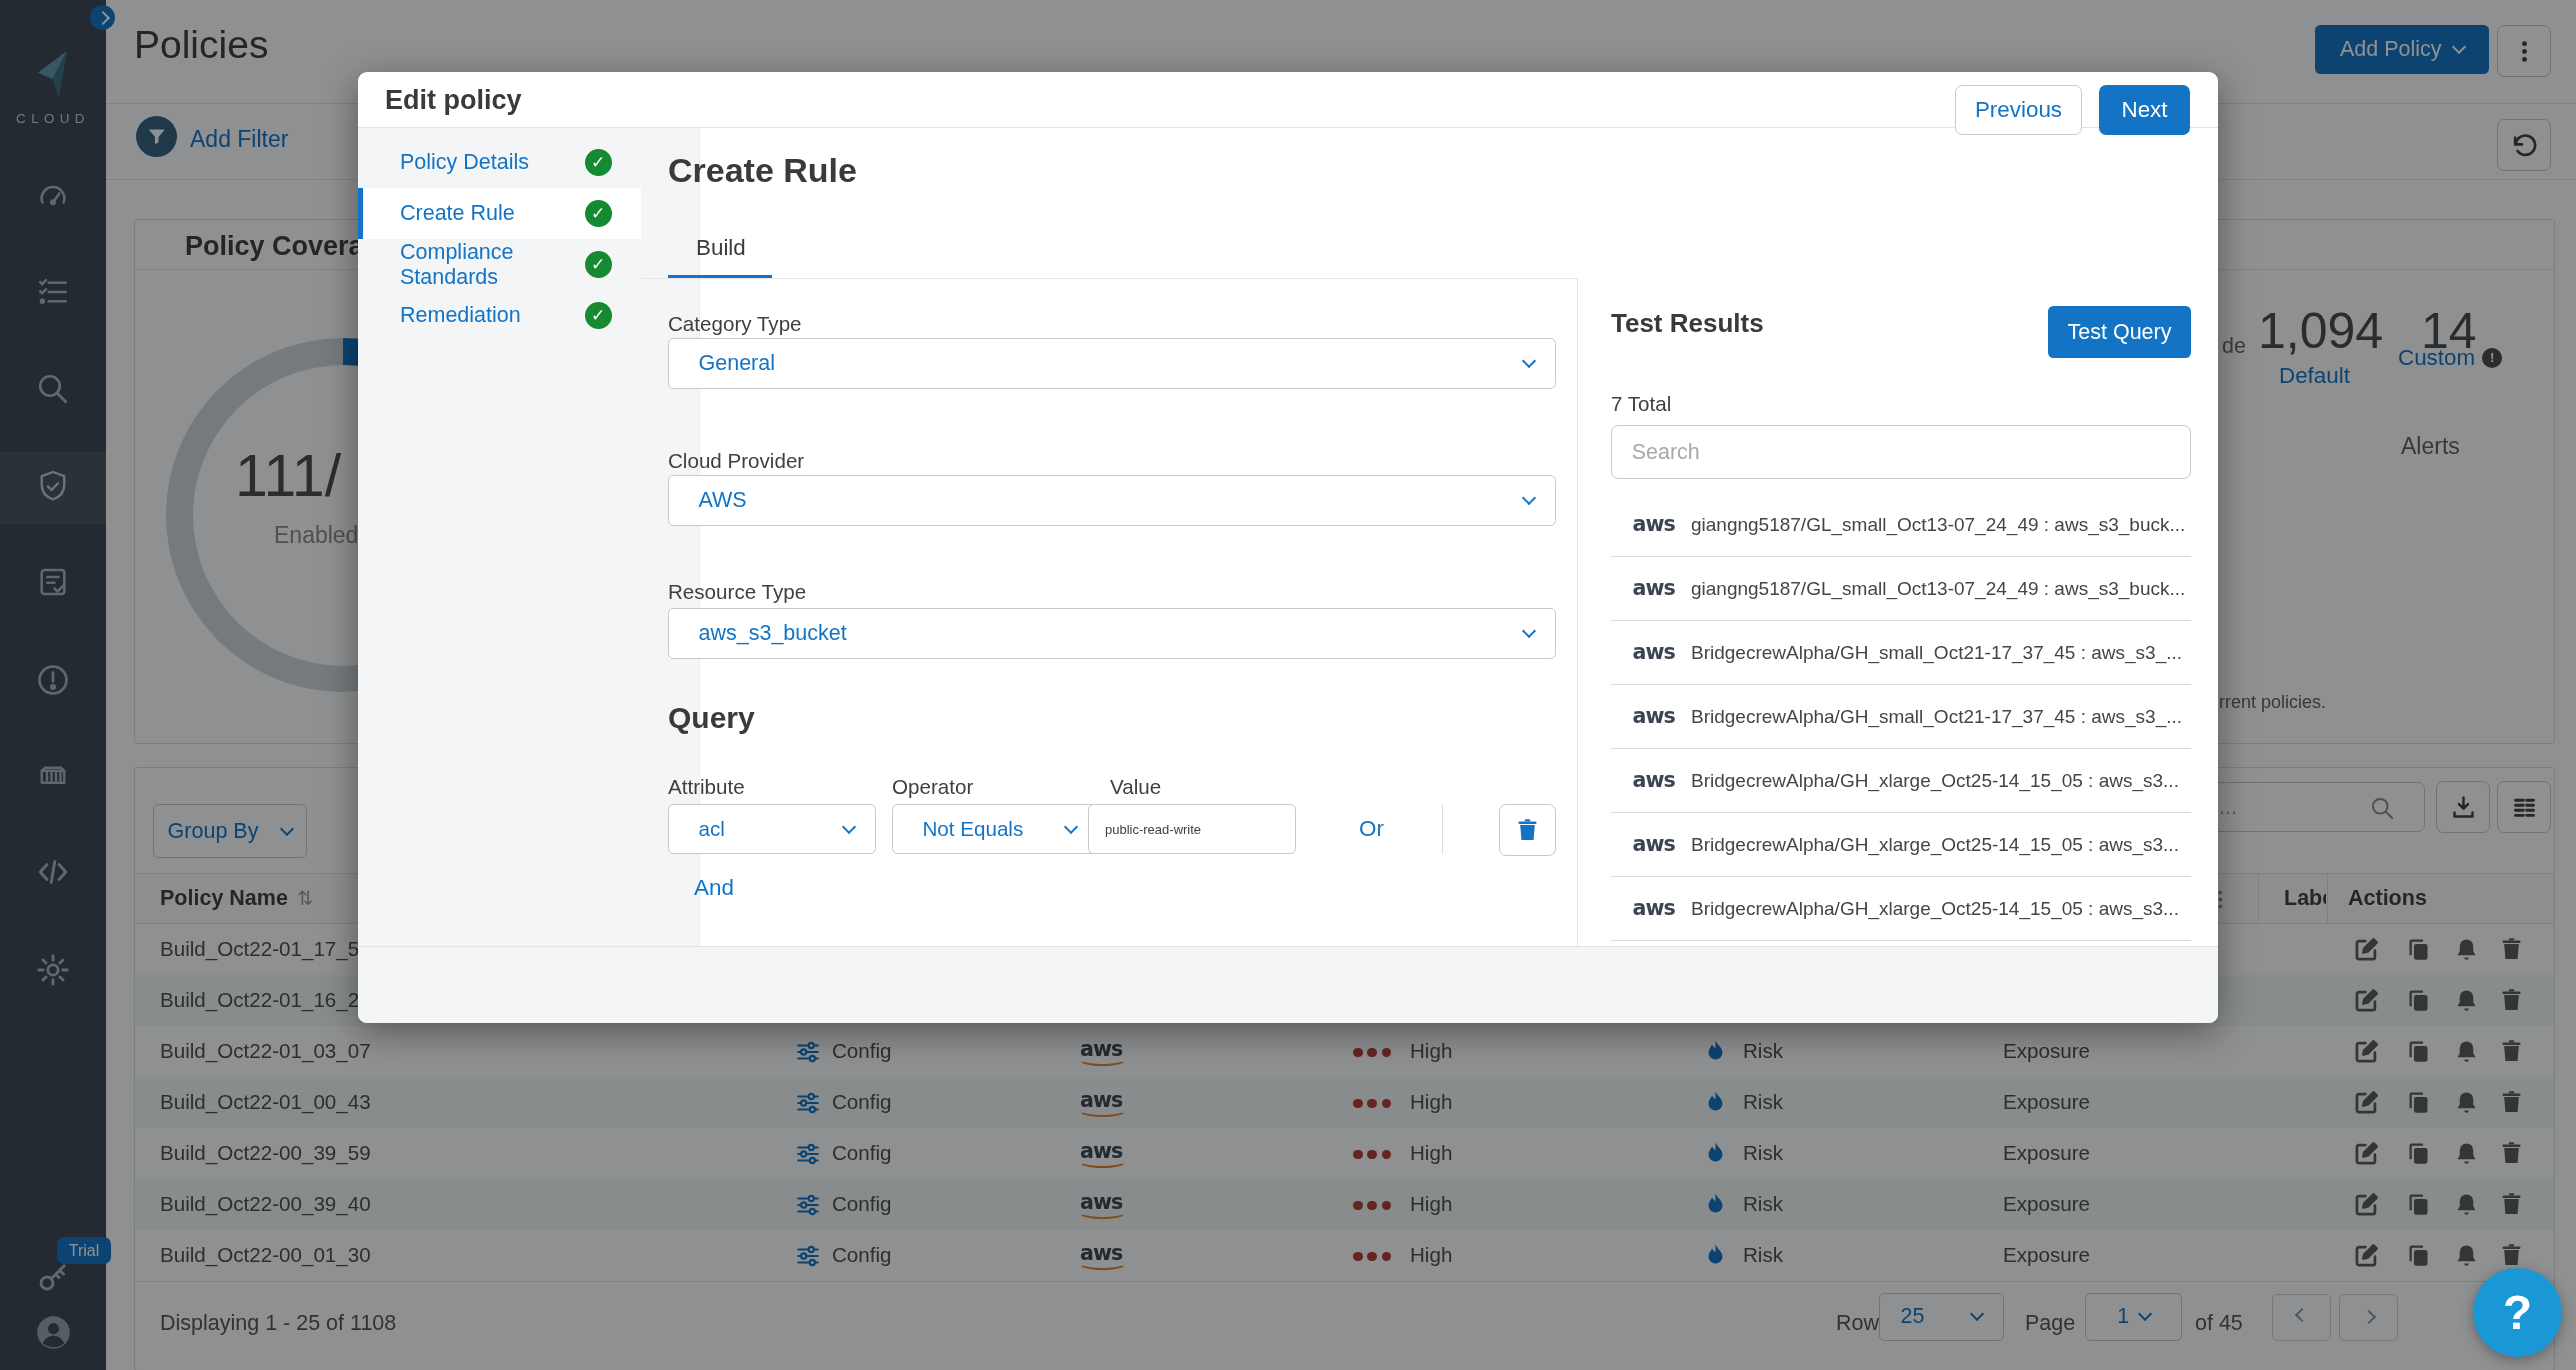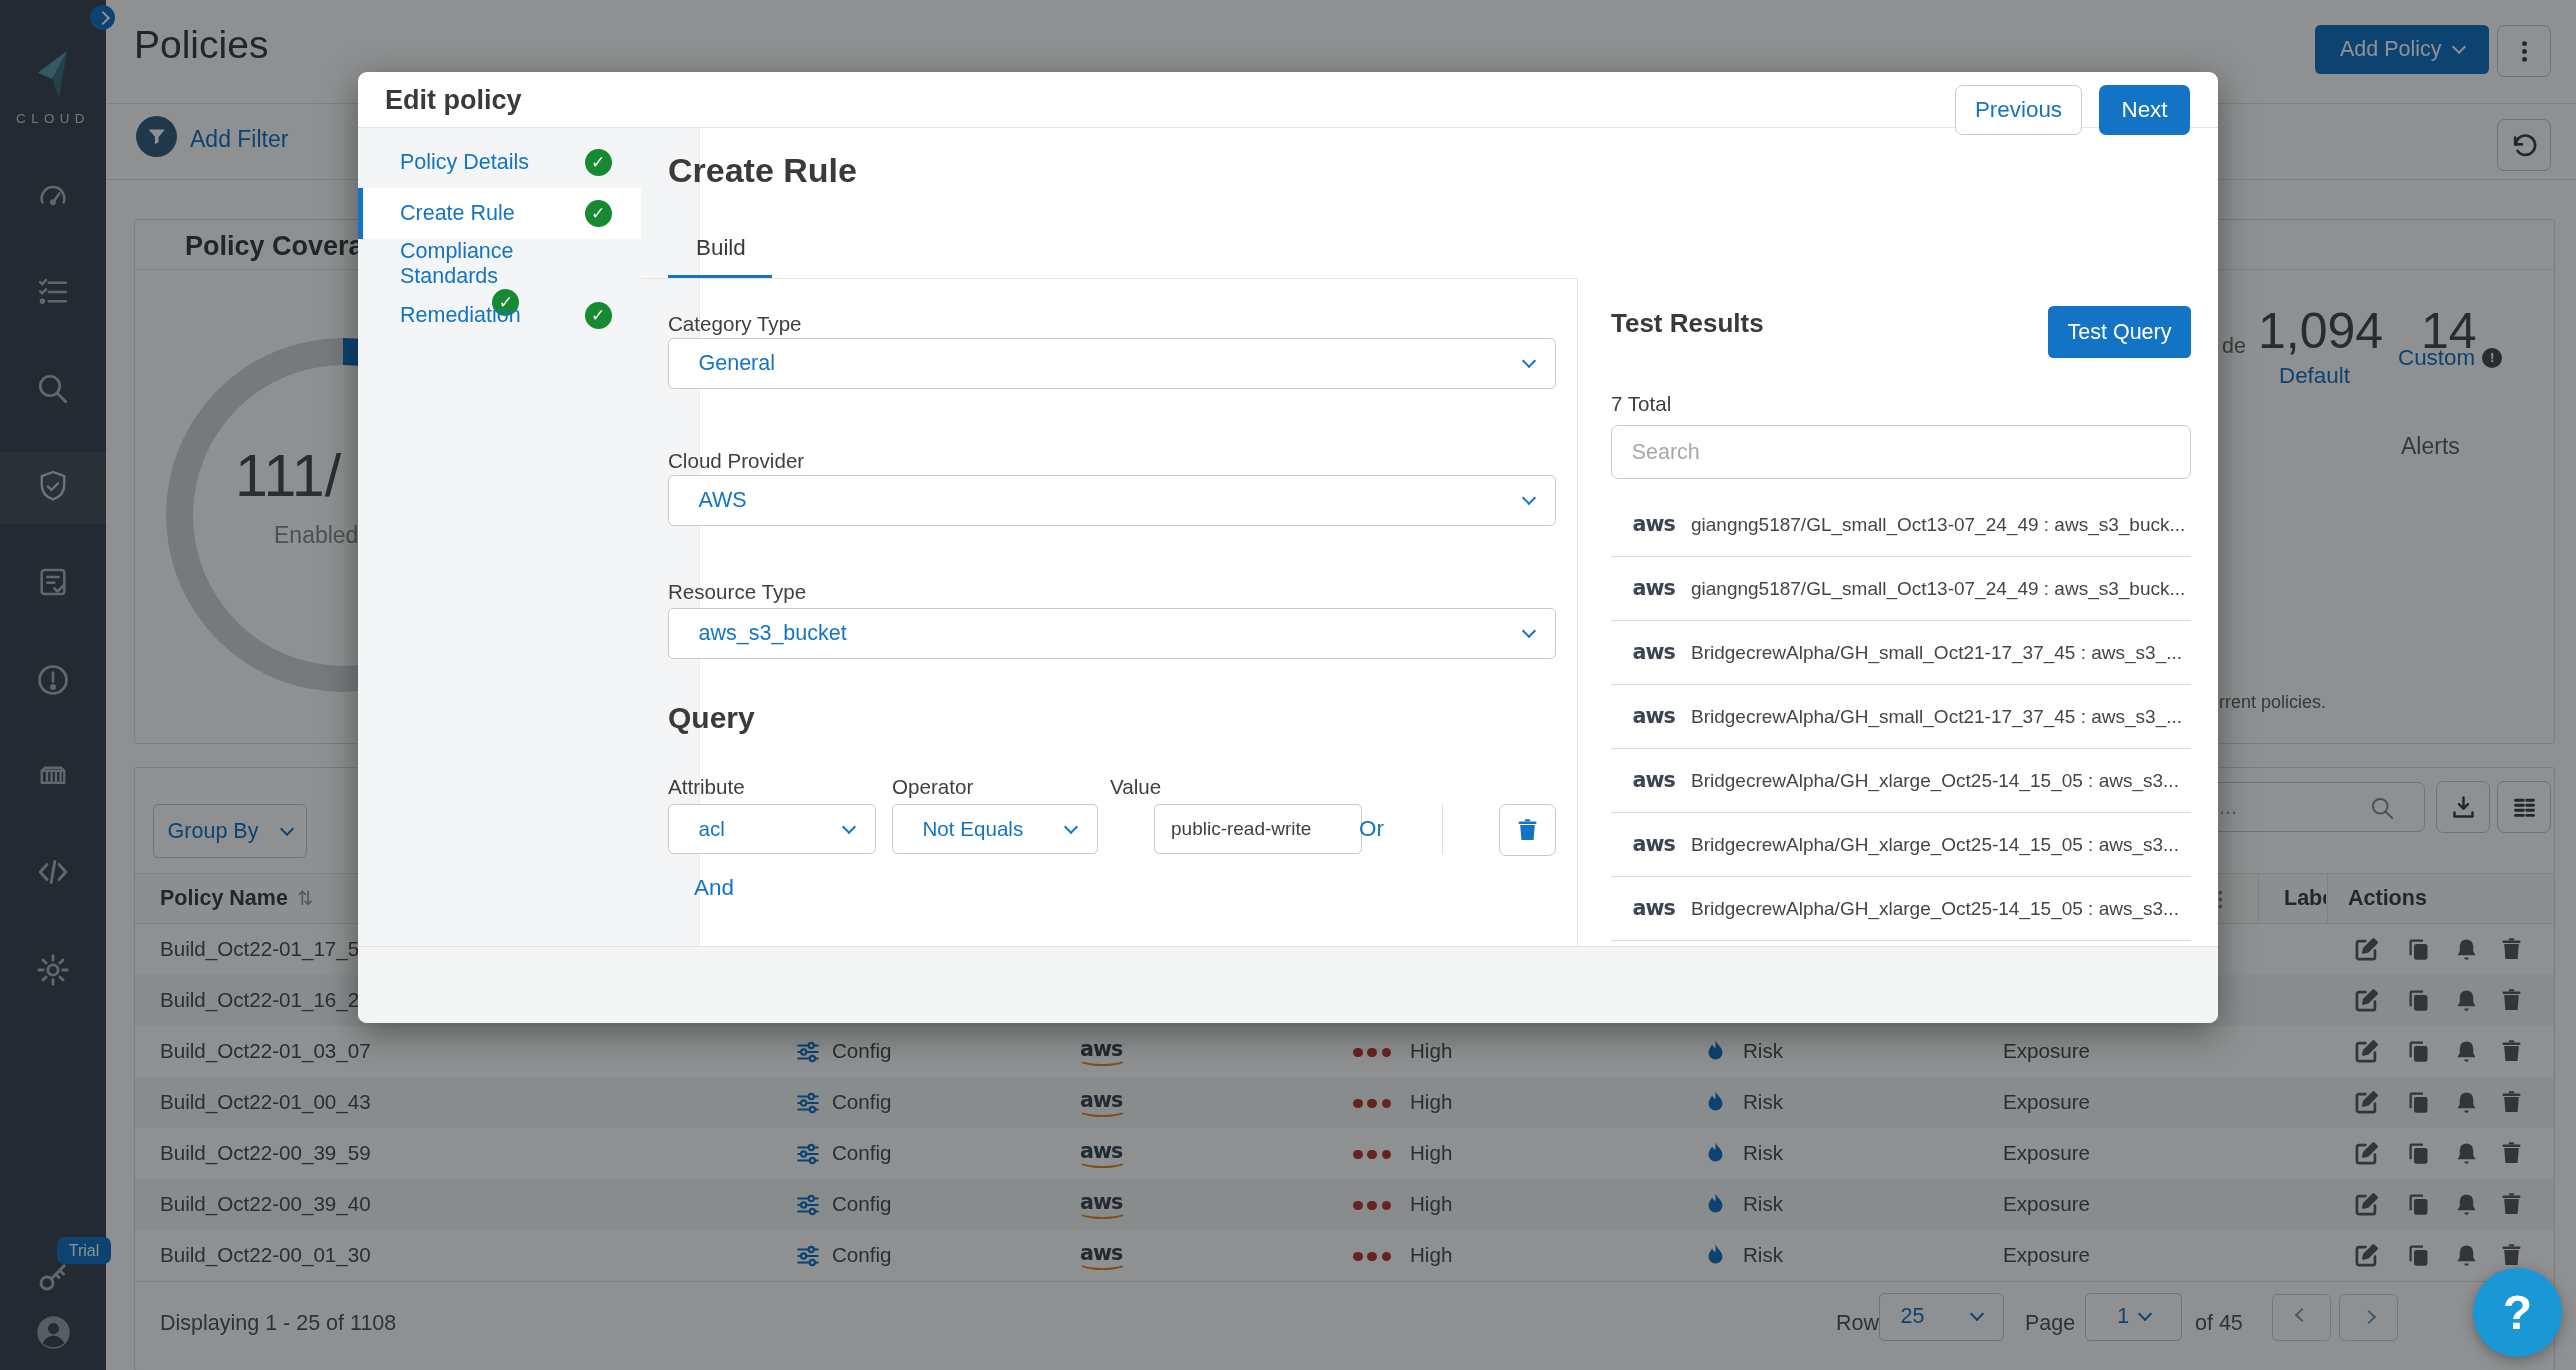--- a/index.html
+++ b/index.html
@@ -95,21 +95,21 @@
   .m-tab{left:338px;top:163px;font-size:22.4px;color:#3a3a3a;}
   .m-tab-underline{left:310px;top:203px;width:104px;height:3.6px;background:#1374c5;}
   .m-tab-line{left:283px;top:206px;width:936px;height:0.9px;background:#e6e6e6;}
   .m-vdiv{left:1219px;top:206px;width:0.9px;height:668px;background:#e6e6e6;}
   .f-label{font-size:20.6px;color:#3f3f3f;}
   .sel{height:51px;border:0.9px solid #c8c8c8;border-radius:5.4px;display:flex;align-items:center;justify-content:space-between;padding:0 21.5px 0 29.5px;box-sizing:border-box;font-size:21.5px;color:#1374c5;background:#fff;}
   .q-head{left:310px;top:617px;font-size:30px;font-weight:600;color:#3a3a3a;margin-top:12px;}
   .or-and{font-size:22.4px;color:#1374c5;}
   .q-vline{left:1084px;top:732px;width:0.9px;height:50px;background:#ddd;}
   .trash-btn{left:1141px;top:732px;width:55px;height:50px;border:0.9px solid #c8c8c8;border-radius:7.2px;display:flex;align-items:center;justify-content:center;color:#1374c5;background:#fff;}
-  .val-input{left:796px;top:732px;width:208px;height:50px;border:0.9px solid #c8c8c8;border-radius:5.4px;font-size:19px;padding:0 16px;box-sizing:border-box;color:#3f3f3f;font-family:"Liberation Sans",sans-serif;}
+  .val-input{left:730px;top:732px;width:208px;height:50px;border:0.9px solid #c8c8c8;border-radius:5.4px;font-size:13px;padding:0 16px;box-sizing:border-box;color:#3f3f3f;font-family:"Liberation Sans",sans-serif;}
   .t-title{left:1253px;top:236px;font-size:26px;font-weight:600;color:#3a3a3a;}
   .t-btn{left:1690px;top:234px;width:143px;height:52px;font-size:21.5px;}
   .t-total{left:1253px;top:320px;font-size:20.6px;color:#3f3f3f;}
   .t-search{left:1253px;top:353px;width:580px;height:54px;border:0.9px solid #c9c9c9;border-radius:7.2px;font-size:21.5px;padding:0 19.7px;box-sizing:border-box;font-family:"Liberation Sans",sans-serif;color:#444;}
   .t-search::placeholder{color:#a8a8a8;}
   .t-list{left:1253px;top:421px;width:580px;}
   .t-row{position:relative;height:64px;border-bottom:0.9px solid #d9d9d9;display:flex;align-items:center;gap:16px;padding-left:21.5px;box-sizing:border-box;}
   .t-row span{font-size:19px;color:#454545;white-space:nowrap;overflow:hidden;}
   .m-footer{left:0;top:874px;width:1860px;height:77px;background:#f4f5f5;border-top:0.9px solid #e2e2e2;box-sizing:border-box;}
   .prev-btn{left:1597px;top:13.4px;width:127px;height:50px;background:#fff;border:0.9px solid #c9c9c9;border-radius:7.2px;color:#1374c5;font-size:22.4px;display:flex;align-items:center;justify-content:center;}
@@ -697,21 +697,21 @@
 
     <nav class="abs steps">
       <div class="abs step" style="top:9px;">
         <span>Policy Details</span>
           <span class="check">✓</span>
       </div>
       <div class="abs step active" style="top:60px;">
         <span>Create Rule</span>
           <span class="check">✓</span>
       </div>
-      <div class="abs step" style="top:111px;flex-direction:column;">
+      <div class="abs step" style="top:111px;">
         <span>Compliance Standards</span>
           <span class="check">✓</span>
       </div>
       <div class="abs step" style="top:162px;">
         <span>Remediation</span>
           <span class="check">✓</span>
       </div>
     </nav>
 
     <div class="abs m-heading">Create Rule</div>

